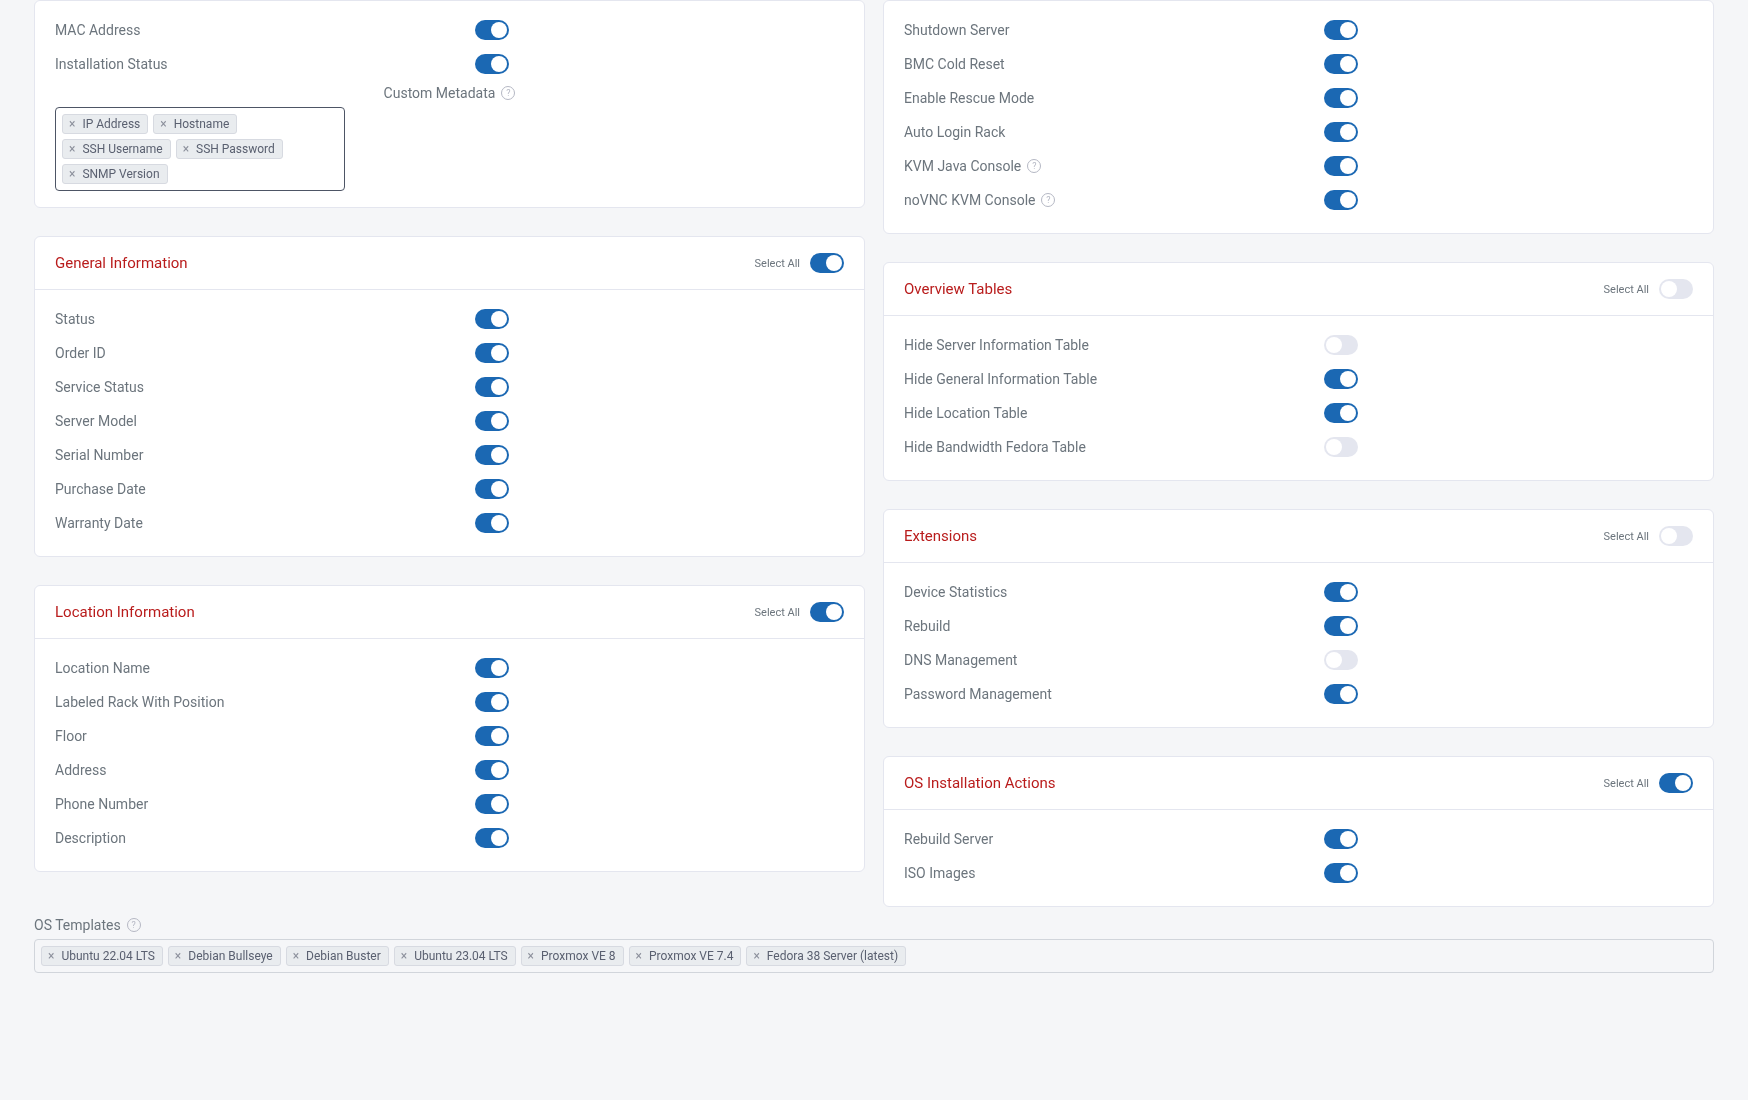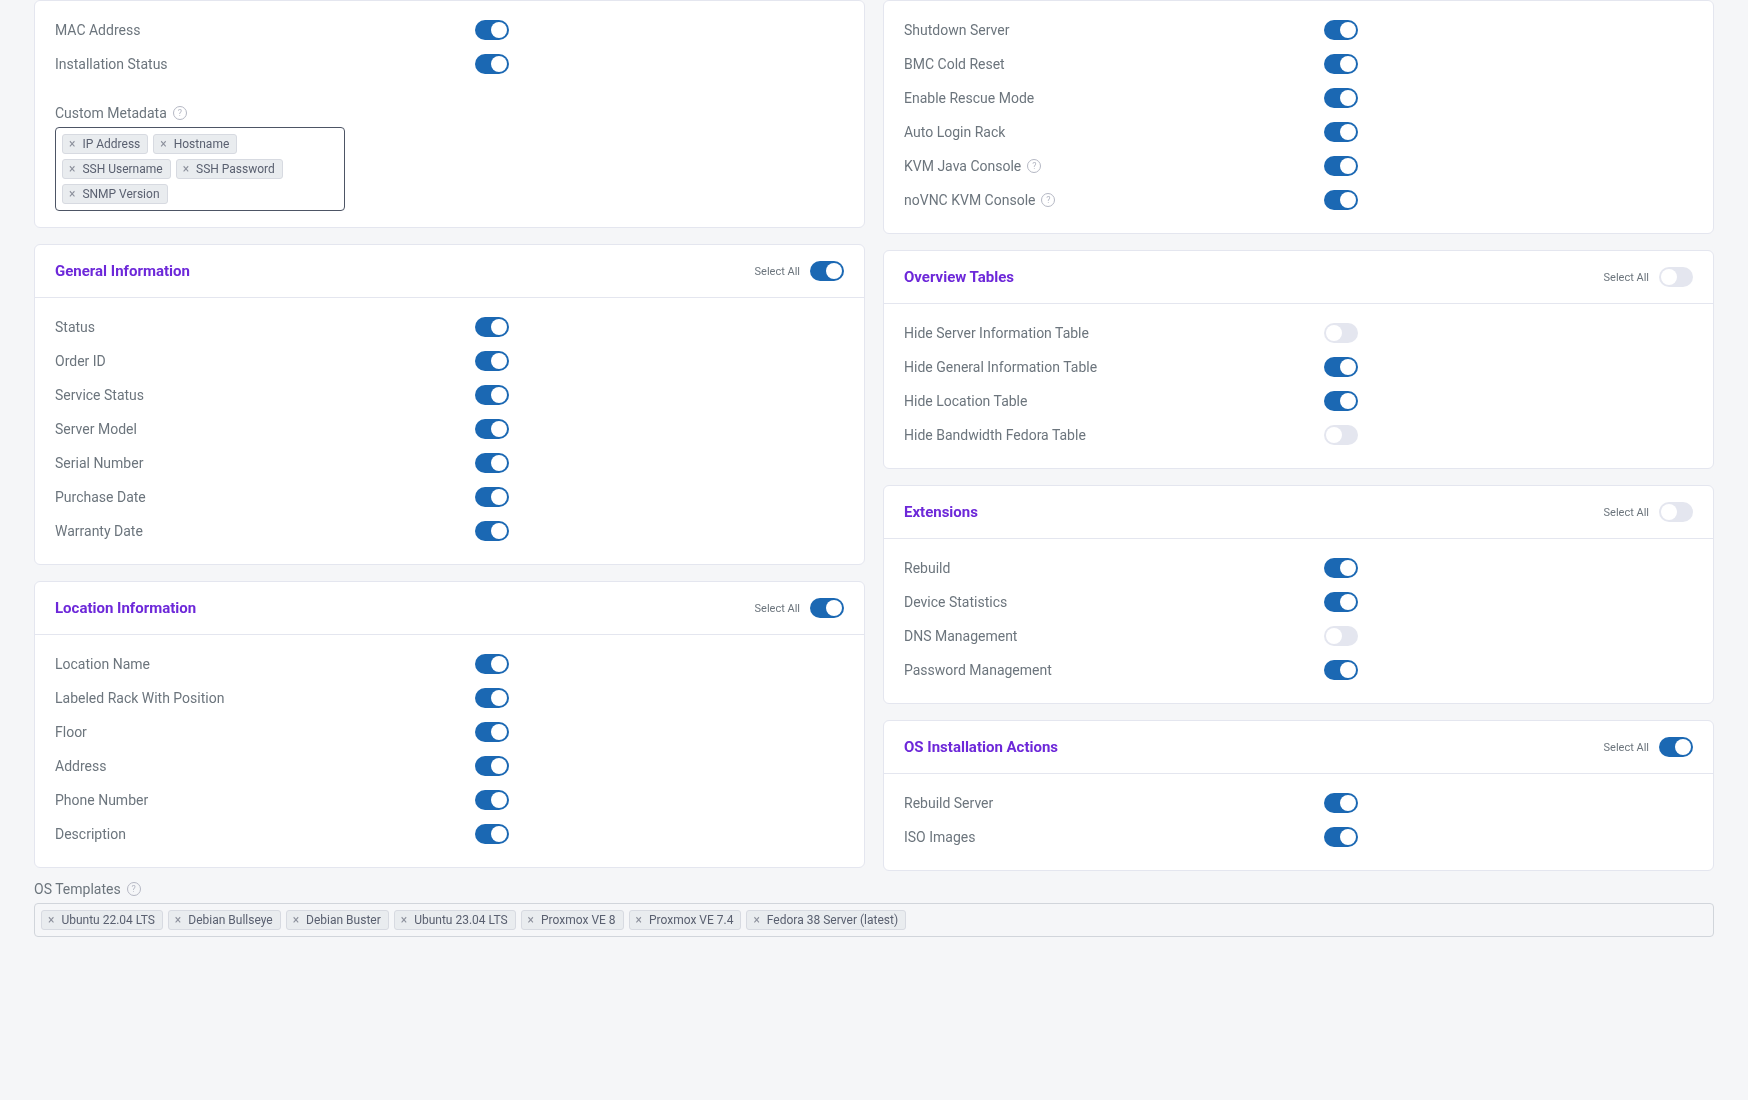--- a/index.html
+++ b/index.html
@@ -1,21 +1,21 @@
 <!DOCTYPE html>
 <html><head>
 <meta charset="utf-8">
 <style>
 *{box-sizing:border-box;margin:0;padding:0}
 body{font-family:-apple-system,BlinkMacSystemFont,"Segoe UI",Roboto,sans-serif;background:#f5f6f8;font-size:14px;color:#495057;padding:0 8px}
 .container{display:flex;gap:18px;padding:0 26px}
-.col{flex:1;display:flex;flex-direction:column;gap:16px}
+.col{flex:1;display:flex;flex-direction:column;gap:28px}
 .card{background:#fff;border:1px solid #e4e6ef;border-radius:6px;padding:0}
 .card-header{display:flex;align-items:center;justify-content:space-between;padding:16px 20px;border-bottom:1px solid #e4e6ef}
-.card-title{font-size:15px;font-weight:700;color:#6d28d9}
+.card-title{font-size:15px;font-weight:400;color:#b91c1c}
 .card-body{padding:12px 20px 16px}
 .row{display:flex;align-items:center;justify-content:space-between;padding:7px 0}
 .row-label{color:#6c757d;font-size:14px;display:flex;align-items:center;gap:6px}
 .help-icon{display:inline-flex;align-items:center;justify-content:center;width:14px;height:14px;border:1px solid #b5b8c4;border-radius:50%;font-size:9px;color:#b5b8c4;cursor:help}
 .toggle{position:relative;width:34px;height:20px;background:#e4e6ef;border-radius:10px;cursor:pointer;flex-shrink:0}
 .toggle.on{background:#1b68b3}
 .toggle::after{content:"";position:absolute;top:2px;left:2px;width:16px;height:16px;background:#fff;border-radius:50%;transition:transform .1s}
 .toggle.on::after{transform:translateX(14px)}
 .select-all{display:flex;align-items:center;gap:10px}
 .select-all-label{font-size:11px;color:#6c757d}
@@ -42,21 +42,21 @@
             <div style="flex: 1 1 0%;"></div>
             <div class="toggle on" style="margin-right: 335px;"></div>
           </div>
           <div class="row">
             <span class="row-label">
               <span>Installation Status</span>
             </span>
             <div style="flex: 1 1 0%;"></div>
             <div class="toggle on" style="margin-right: 335px;"></div>
           </div>
-          <div class="section-label" style="margin-top: 24px;">
+          <div class="section-label" style="margin-top: 4px; justify-content: center;">
             <span>Custom Metadata</span>
             <span class="help-icon">?</span>
           </div>
           <div class="tags-box">
             <span class="tag">
               <span class="x">×</span>
               <span>IP Address</span>
             </span>
             <span class="tag">
               <span class="x">×</span>
@@ -288,28 +288,28 @@
       <div class="card-header">
         <span class="card-title">Extensions</span>
         <div class="select-all">
           <span class="select-all-label">Select All</span>
           <div class="toggle" id="ext-sa"></div>
         </div>
       </div>
       <div class="card-body" id="extensions-body">
           <div class="row">
             <span class="row-label">
+              <span>Device Statistics</span>
+            </span>
+            <div style="flex: 1 1 0%;"></div>
+            <div class="toggle on" style="margin-right: 335px;"></div>
+          </div>
+          <div class="row">
+            <span class="row-label">
               <span>Rebuild</span>
-            </span>
-            <div style="flex: 1 1 0%;"></div>
-            <div class="toggle on" style="margin-right: 335px;"></div>
-          </div>
-          <div class="row">
-            <span class="row-label">
-              <span>Device Statistics</span>
             </span>
             <div style="flex: 1 1 0%;"></div>
             <div class="toggle on" style="margin-right: 335px;"></div>
           </div>
           <div class="row">
             <span class="row-label">
               <span>DNS Management</span>
             </span>
             <div style="flex: 1 1 0%;"></div>
             <div class="toggle" style="margin-right: 335px;"></div>

